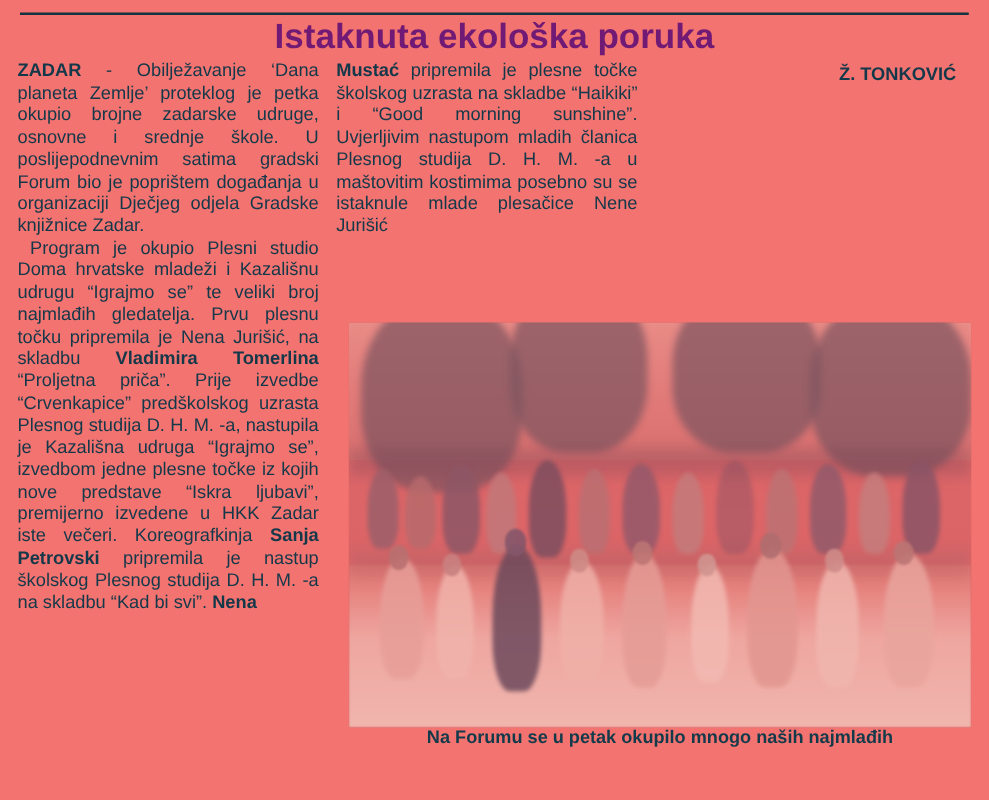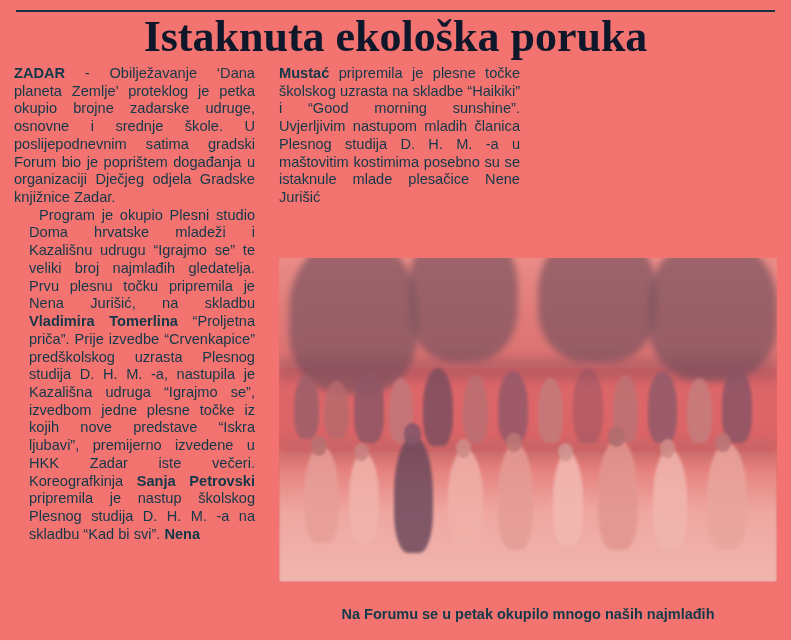--- a/index.html
+++ b/index.html
@@ -36,51 +36,50 @@
     margin: 2px 0 0 0;
   }
   .kicker-rule {
     height: 2px;
     background: #14323f;
     margin: 4px 2px 3px 2px;
   }
   
   .headline {
     text-align: center;
-    font-family: Liberation Serif, serif;
-    font-weight: bold;
-    font-size: 44px;
+    font-family: Liberation Sans, sans-serif;
+    font-weight: bold;
+    font-size: 28px;
     line-height: 1.0;
-    color: #0f172a;
+    color: #701a75;
     margin: 2px 0 6px 0;
     white-space: nowrap;
   }
   
   .columns {
     display: flex;
-    gap: 24px;
+    gap: 14px;
     align-items: flex-start;
   }
   .col {
     width: 241px;
     flex: 0 0 241px;
   }
   .col p {
     margin: 0 0 0 0;
     font-family: "Liberation Sans", sans-serif;
     font-size: 14.6px;
     line-height: 1.215;
     text-align: justify;
     text-justify: inter-word;
     color: #13384a;
     hyphens: manual;
   }
   .col p + p {
     text-indent: 10px;
-    margin-left: 15px;
   }
   .col p.indent {
     text-indent: 10px;
   }
   b { font-weight: bold; }
   .signature {
     text-align: right;
     font-weight: bold;
     font-size: 14.6px;
     margin-top: 3px;
@@ -93,21 +92,21 @@
   }
   .photo-img {
     position: relative;
     width: 100%;
     height: 324px;
     overflow: hidden;
     background: linear-gradient(#e06a6c, #d85f62);
     border: 0;
   }
   .caption {
-    margin-top: 25px;
+    margin-top: 1px;
     text-align: center;
     font-family: "Liberation Sans", sans-serif;
     font-weight: bold;
     font-size: 14.5px;
     color: #123a4a;
     line-height: 1.1;
   }
   
   .sky {
     position: absolute;
@@ -168,20 +167,21 @@
       <p><b>ZADAR</b><span> - Obilježavanje ‘Dana planeta Zemlje’ proteklog je petka okupio brojne zadarske udruge, osnovne i srednje škole. U poslijepodnevnim satima gradski Forum bio je poprištem događanja u organizaciji Dječjeg odjela Gradske knjižnice Zadar.</span></p>
       <p class="indent"><span>Program je okupio Plesni studio Doma hrvatske mladeži i Kazališnu udrugu “Igrajmo se” te veliki broj najmlađih gledatelja. Prvu plesnu točku pripremila je Nena Jurišić, na skladbu </span><b>Vladimira Tomerlina</b><span> “Proljetna priča”. Prije izvedbe “Crvenkapice” predškolskog uzrasta Plesnog studija D. H. M. -a, nastupila je Kazališna udruga “Igrajmo se”, izvedbom jedne plesne točke iz kojih nove predstave “Iskra ljubavi”, premijerno izvedene u HKK Zadar iste večeri. Koreografkinja </span><b>Sanja Petrovski</b><span> pripremila je nastup školskog Plesnog studija D. H. M. -a na skladbu “Kad bi svi”. </span><b>Nena</b></p>
     </div>
 
     <div class="col col2">
       <p><b>Mustać</b><span> pripremila je plesne točke školskog uzrasta na skladbe “Haikiki” i “Good morning sunshine”. Uvjerljivim nastupom mladih članica Plesnog studija D. H. M. -a u maštovitim kostimima posebno su se istaknule mlade plesačice Nene Jurišić</span></p>
     </div>
 
     <div class="col col3">
       <div class="text-top">
+        <div class="signature">Ž. TONKOVIĆ</div>
       </div>
     </div>
 
   </div>
 
   <div style="position:absolute; left:279px; top:258px; width:498px;">
     <div class="photo-img">
       <div class="sky"></div>
 
       <div class="tree" style="left:2%;  top:-6%; width:26%; height:48%;"></div>

